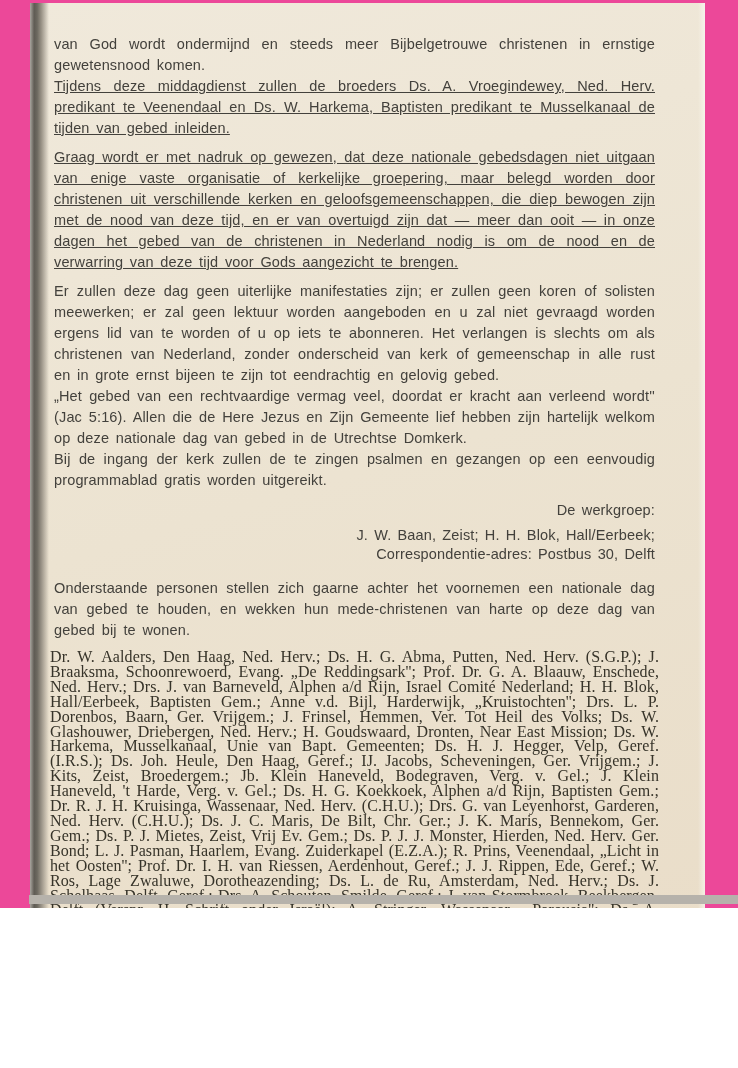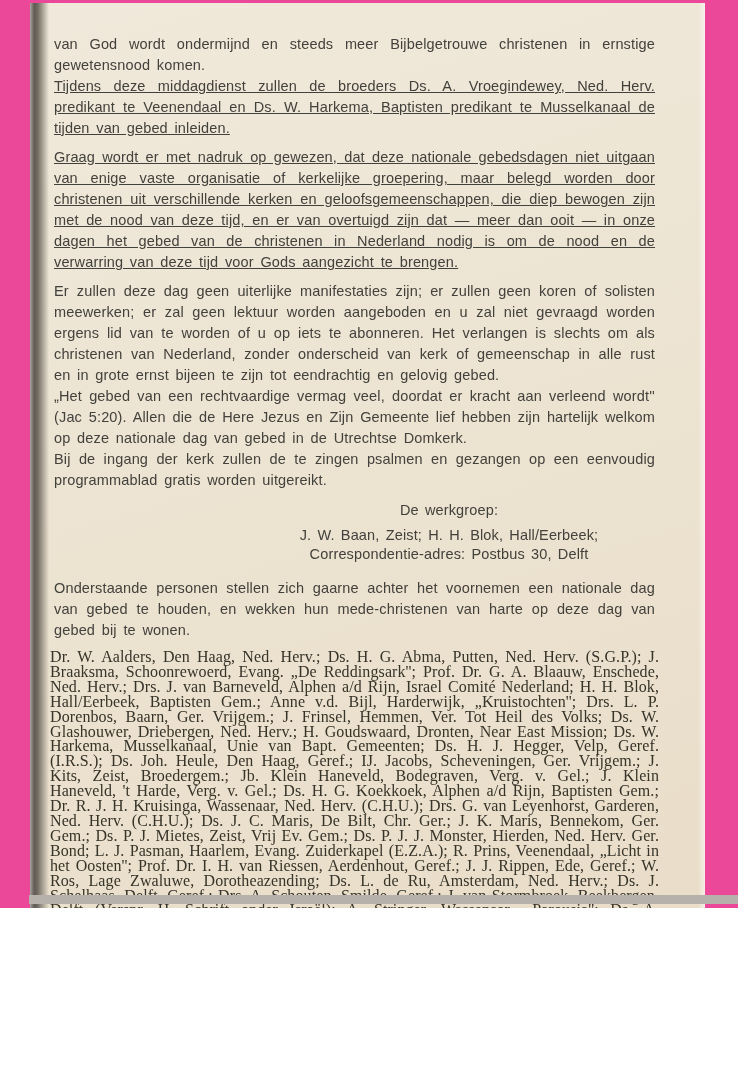--- a/index.html
+++ b/index.html
@@ -48,21 +48,21 @@
     line-height:21px;
     letter-spacing:0.15px;
     word-spacing:2.5px;
     text-align:justify;
   }
   .content p { margin:0; }
   .content p.gap { margin-bottom:8px;text-decoration:underline; }
 
   .werkgroep {
     margin:10px 0 0 189px;
-    text-align:center;
+    text-align:right;
     line-height:19px;
     word-spacing:2px;
   }
   .werkgroep .wg-heading { margin-bottom:6px; }
   .werkgroep .wg-line2 { padding-left:4px; }
 
   .p-onderstaande { margin-top:14px !important; }
 
   .signatories {
     margin-top:9px;
@@ -94,21 +94,21 @@
   <div class="page">
     <div class="spine"></div>
 
     <div class="content">
       <p>van God wordt ondermijnd en steeds meer Bijbelgetrouwe christenen in ernstige gewetensnood komen.</p>
       <p class="gap">Tijdens deze middagdienst zullen de broeders Ds. A. Vroegindewey, Ned. Herv. predikant te Veenendaal en Ds. W. Harkema, Baptisten predikant te Musselkanaal de tijden van gebed inleiden.</p>
 
       <p class="gap">Graag wordt er met nadruk op gewezen, dat deze nationale gebedsdagen niet uitgaan van enige vaste organisatie of kerkelijke groepering, maar belegd worden door christenen uit verschillende kerken en geloofsgemeenschappen, die diep bewogen zijn met de nood van deze tijd, en er van overtuigd zijn dat — meer dan ooit — in onze dagen het gebed van de christenen in Nederland nodig is om de nood en de verwarring van deze tijd voor Gods aangezicht te brengen.</p>
 
       <p>Er zullen deze dag geen uiterlijke manifestaties zijn; er zullen geen koren of solisten meewerken; er zal geen lektuur worden aangeboden en u zal niet gevraagd worden ergens lid van te worden of u op iets te abonneren. Het verlangen is slechts om als christenen van Nederland, zonder onderscheid van kerk of gemeenschap in alle rust en in grote ernst bijeen te zijn tot eendrachtig en gelovig gebed.</p>
-      <p>„Het gebed van een rechtvaardige vermag veel, doordat er kracht aan verleend wordt'' (Jac 5:20). Allen die de Here Jezus en Zijn Gemeente lief hebben zijn hartelijk welkom op deze nationale dag van gebed in de Utrechtse Domkerk.</p>
+      <p>„Het gebed van een rechtvaardige vermag veel, doordat er kracht aan verleend wordt'' (Jac 5:16). Allen die de Here Jezus en Zijn Gemeente lief hebben zijn hartelijk welkom op deze nationale dag van gebed in de Utrechtse Domkerk.</p>
       <p>Bij de ingang der kerk zullen de te zingen psalmen en gezangen op een eenvoudig programmablad gratis worden uitgereikt.</p>
 
       <div class="werkgroep">
         <div class="wg-heading">De werkgroep:</div>
         <div class="wg-line1">J. W. Baan, Zeist; H. H. Blok, Hall/Eerbeek;</div>
         <div class="wg-line3">Correspondentie-adres: Postbus 30, Delft</div>
       </div>
 
       <p class="p-onderstaande">Onderstaande personen stellen zich gaarne achter het voornemen een nationale dag van gebed te houden, en wekken hun mede-christenen van harte op deze dag van gebed bij te wonen.</p>
 

